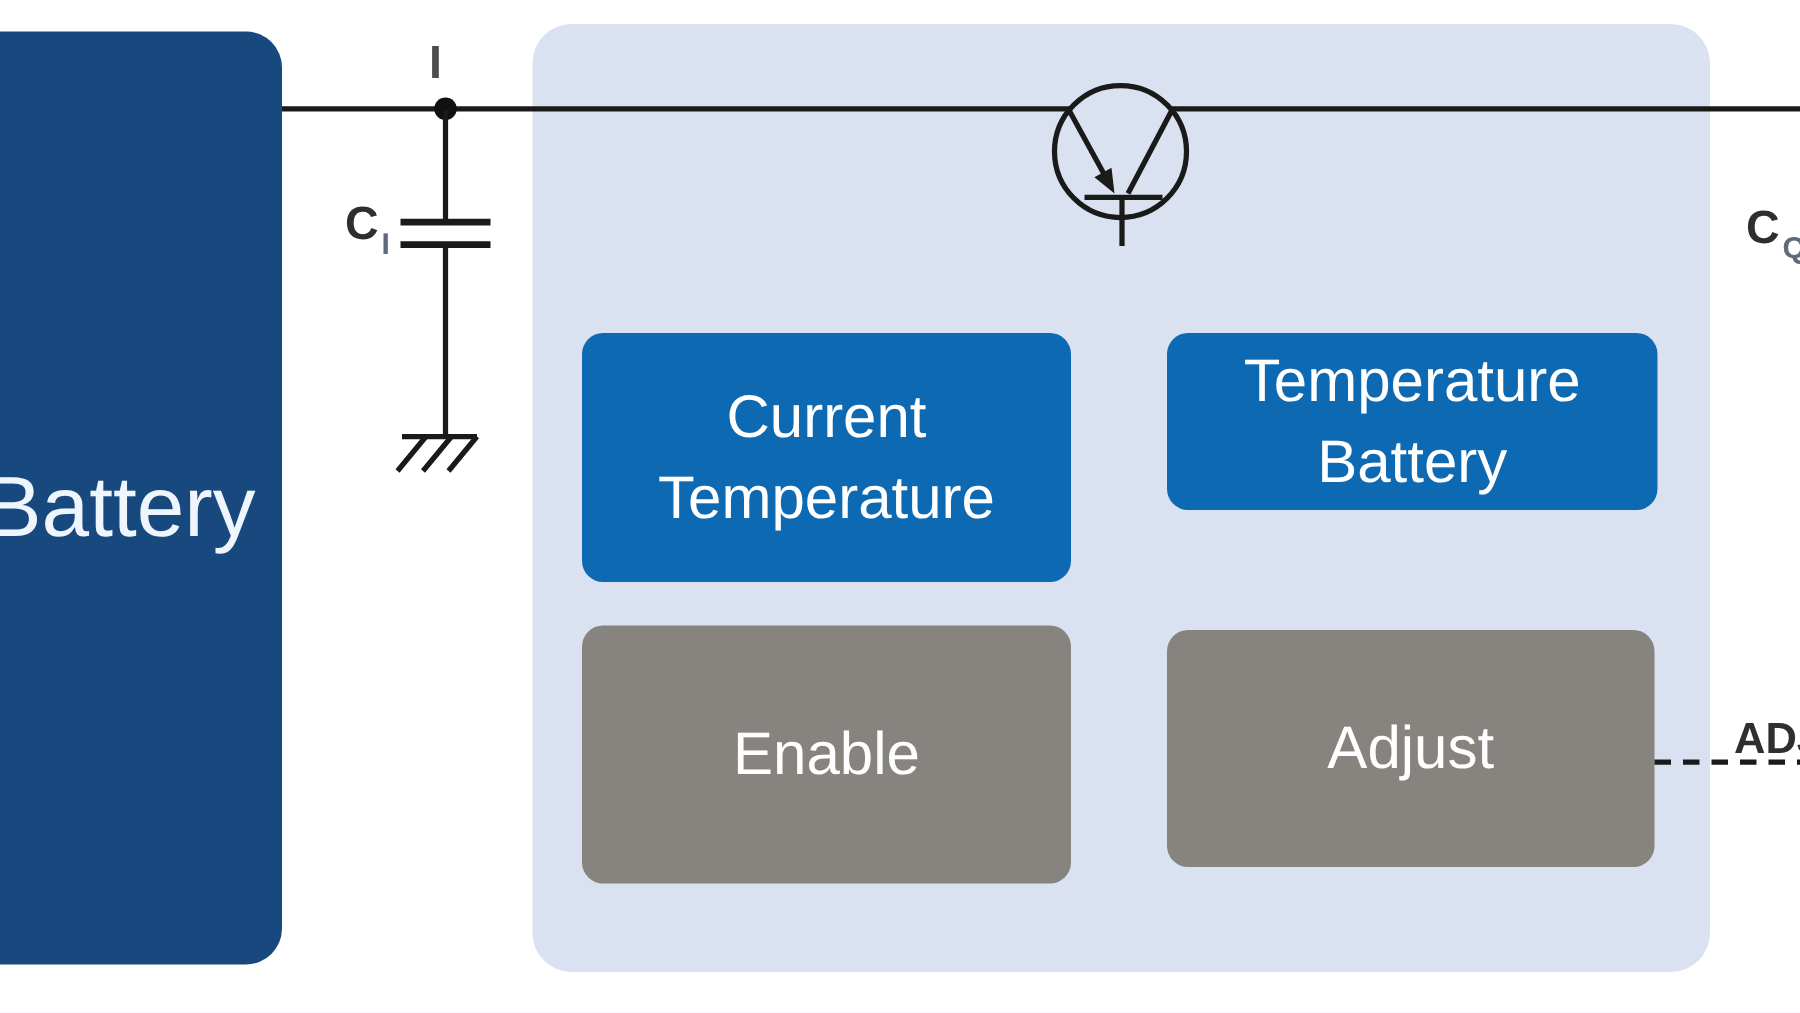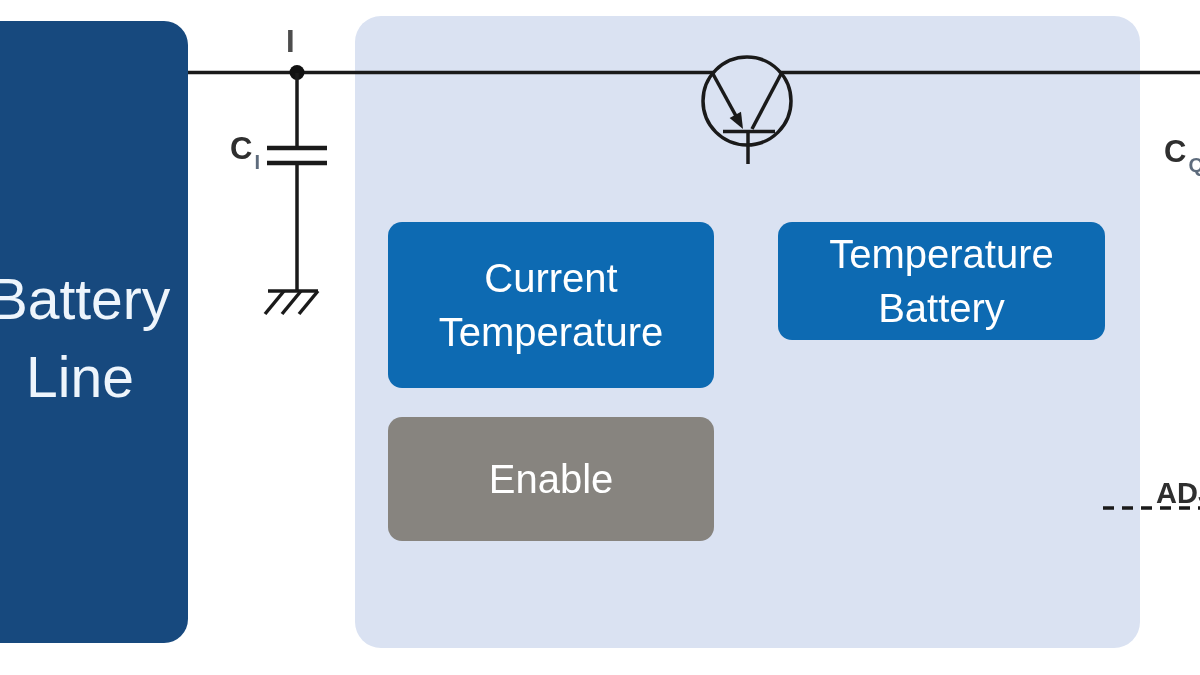--- a/index.html
+++ b/index.html
@@ -51,21 +51,21 @@
     text-align: center;
     color: #ffffff;
     font-size: 40px;
     line-height: 1.35;
   }
   .block.blue { background: #0d6ab2; }
   .block.gray { background: #87847f; }
 
   .block.current-limitation   { left: 388px; top: 222px; width: 326px; height: 166px; }
   .block.temperature-shutdown { left: 778px; top: 222px; width: 327px; height: 118px; }
-  .block.enable               { left: 388px; top: 417px; width: 326px; height: 124px; }
+  .block.enable               { left: 388px; top: 417px; width: 326px; height: 172px; }
   .block.adjust               { left: 778px; top: 420px; width: 325px; height: 158px; }
 
   
   svg.circuit {
     position: absolute;
     left: 0; top: 0;
     pointer-events: none;
   }
 
   
@@ -106,21 +106,20 @@
   }
 </style>
 </head>
 <body>
 
 <div class="stage">
 
   <div class="battery-box">
     <div class="label">
       <span>Battery</span><br>
-      <span>Line</span>
     </div>
   </div>
 
   <div class="ic-container"></div>
 
   <div class="block blue current-limitation">
     <div>
       <span>Current</span><br>
       <span>Temperature</span>
     </div>
@@ -130,20 +129,23 @@
     <div>
       <span>Temperature</span><br>
       <span>Battery</span>
     </div>
   </div>
 
   <div class="block gray enable">
     <div>Enable</div>
   </div>
 
+  <div class="block gray adjust">
+    <div>Adjust</div>
+  </div>
 
   <svg class="circuit" width="1200" height="675" viewBox="0 0 1200 675">
 
     <line x1="188" y1="72.5" x2="714" y2="72.5" stroke="#1a1a1a" stroke-width="3.5"></line>
 
     <line x1="780" y1="72.5" x2="1200" y2="72.5" stroke="#1a1a1a" stroke-width="3.5"></line>
 
     <circle cx="297" cy="72.5" r="7.5" fill="#111111"></circle>
 
     <g>

